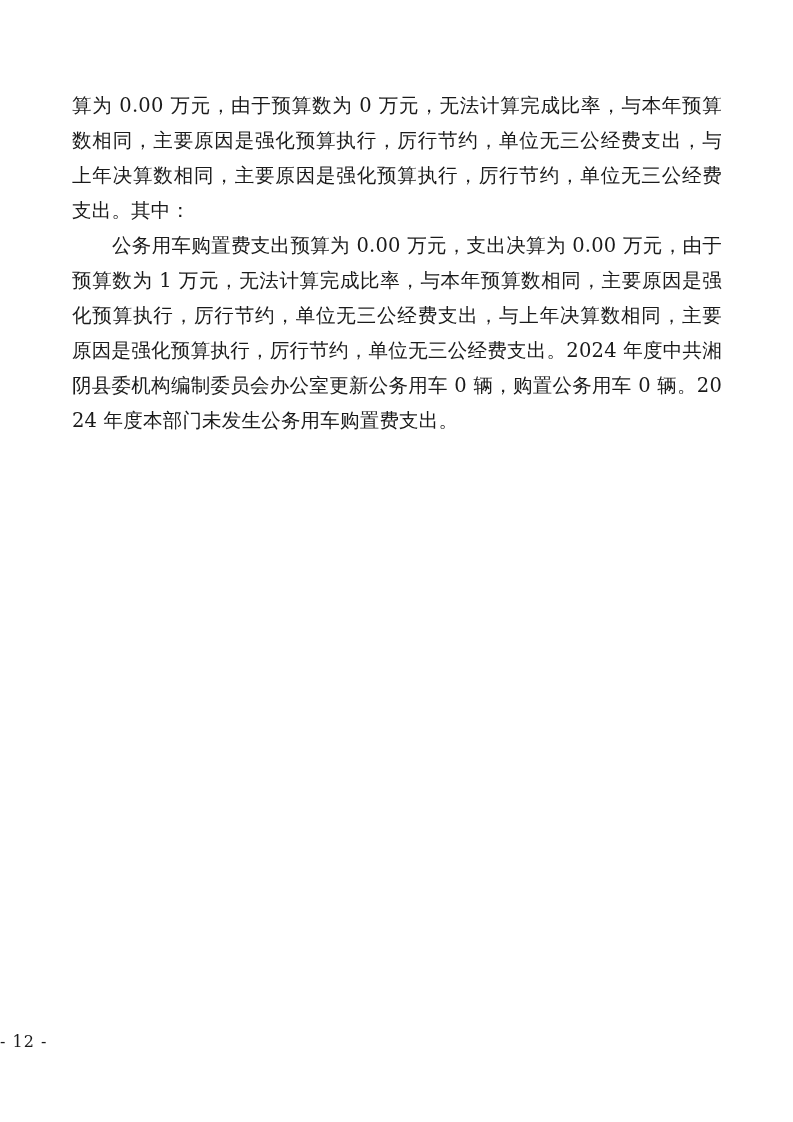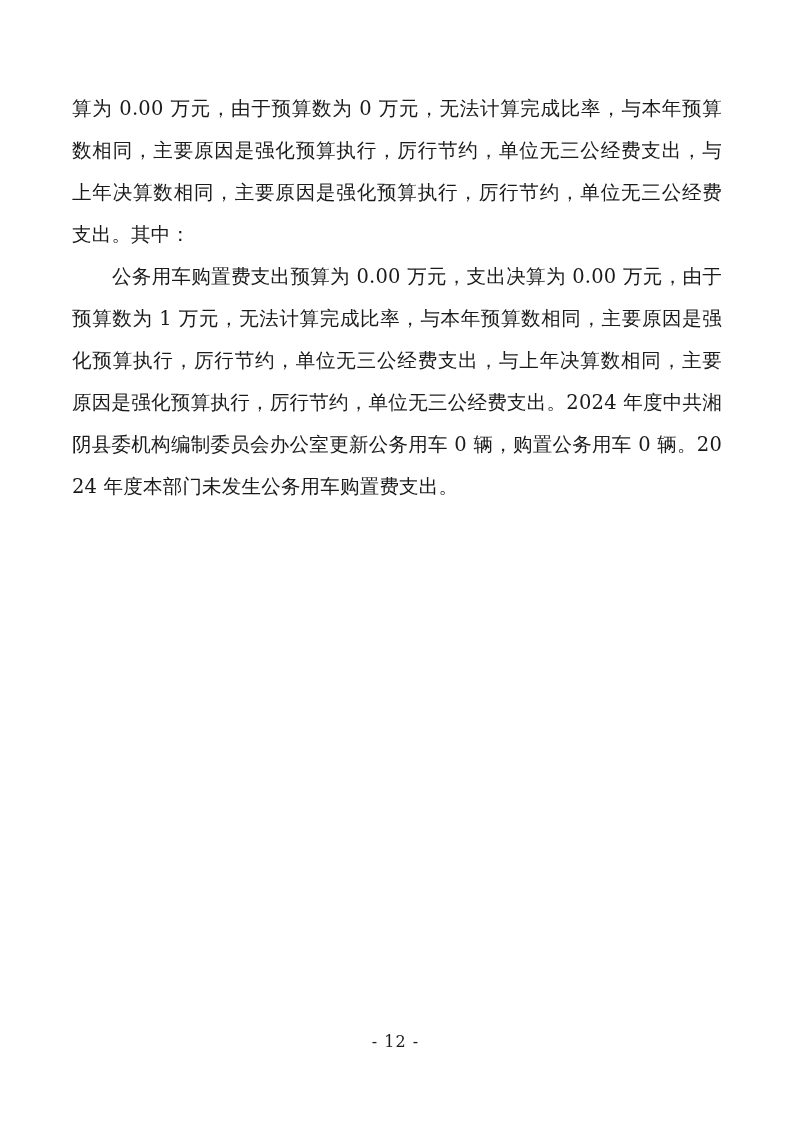--- a/index.html
+++ b/index.html
@@ -17,37 +17,37 @@
   }
   .content {
     position: absolute;
     left: 72px;
     top: 88px;
     width: 650px;
   }
   .para {
     font-family: "DejaVu Serif", "Liberation Serif", serif;
     font-size: 19.5px;
-    line-height: 42px;
+    line-height: 35px;
     color: #1a1a1a;
     text-align: justify;
     text-justify: inter-ideograph;
     margin: 0 0 0 0;
     letter-spacing: 0.2px;
     word-break: break-all;
   }
   .para.indent {
     text-indent: 40px;
   }
   .footer {
     position: absolute;
     left: 0;
     top: 1032px;
     width: 791px;
-    text-align: center;
+    text-align: left;
     font-family: "DejaVu Serif", "Liberation Serif", serif;
     font-size: 16px;
     color: #1a1a1a;
     letter-spacing: 1px;
   }
 </style>
 </head>
 <body>
 
 <div class="page">

